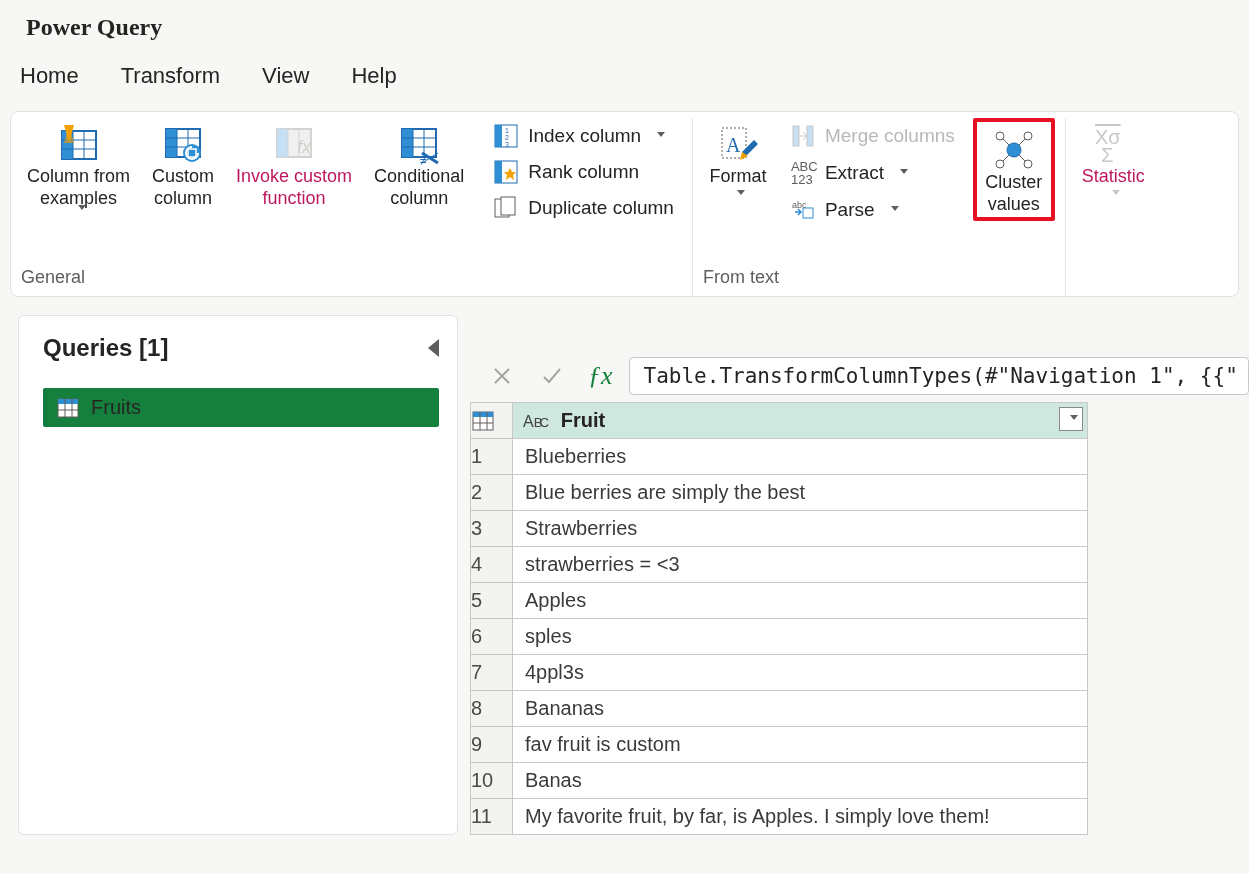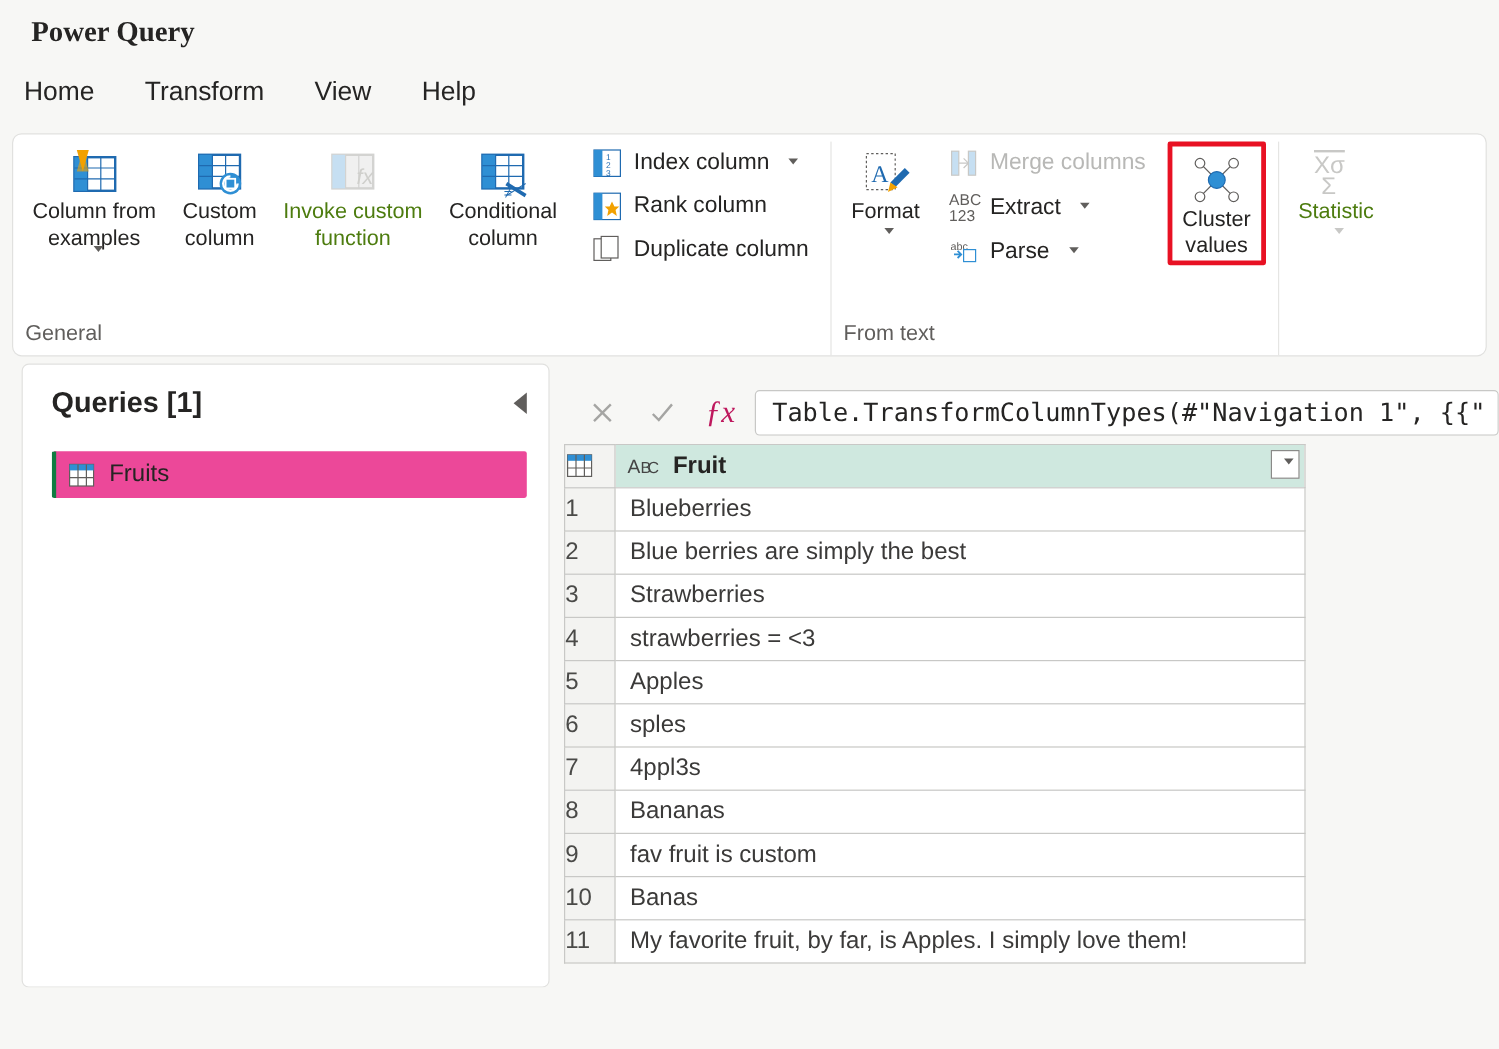--- a/index.html
+++ b/index.html
@@ -66,21 +66,21 @@
     cursor: pointer;
     font-size: 18px;
     line-height: 1.2;
     text-align: center;
     min-width: 70px;
   }
   .ribbon-big .ico {
     width: 44px; height: 44px;
     display:flex; align-items:center; justify-content:center;
   }
-  .ribbon-big.disabled { color: #4d7c0f; }
+  .ribbon-big.disabled { color: #be185d; }
   .group-label {
     text-align: left;
     font-size: 18px;
     color: #605e5c;
     padding: 0 0 8px 0;
   }
   .ribbon-small {
     display:flex;
     align-items:center;
     gap:10px;
@@ -98,22 +98,22 @@
     border-right:5px solid transparent;
     border-top:6px solid #605e5c;
     margin-left:6px;
     position:relative; top:-2px;
   }
   .chev-down.small { border-left-width:4px; border-right-width:4px; border-top-width:5px;}
   .highlight-box { border:4px solid #e81123; border-radius:2px; padding:2px; }
 
   .workspace {
     display:flex;
-    margin-top:6px;
-    align-items:center;
+    margin-top:18px;
+    align-items:flex-end;
   }
   .sidebar {
     width: 440px;
     margin-left:18px;
     background:#fff;
     border:1px solid #e1e1df;
     border-radius:6px;
     padding: 18px 18px 10px 24px;
     min-height: 520px;
   }
@@ -129,21 +129,21 @@
     border-top:9px solid transparent;
     border-bottom:9px solid transparent;
     border-right:11px solid #605e5c;
     cursor:pointer;
   }
   .query-item {
     display:flex;
     align-items:center;
     gap:12px;
     padding:8px 10px;
-    background:#ec4899;
+    background:#15803d;
     border-left:4px solid #107c41;
     border-radius:2px;
     font-size:20px;
     cursor:pointer;
   }
 
   .main {
     margin-left:10px;
     flex:1;
     min-width:0;
@@ -159,21 +159,21 @@
     width:40px; height:40px;
     display:flex; align-items:center; justify-content:center;
     color:#a5a5a3;
     cursor:pointer;
     font-size:26px;
   }
   .fx {
     font-family: "Segoe UI", serif;
     font-style: italic;
     font-size: 26px;
-    color:#be185d;
+    color:#15803d;
     padding:0 6px;
   }
   .formula-input {
     flex:1;
     border:1px solid #c8c8c6;
     border-radius:4px;
     padding:6px 14px;
     font-family: Consolas, monospace;
     font-size:21px;
     background:#fff;

